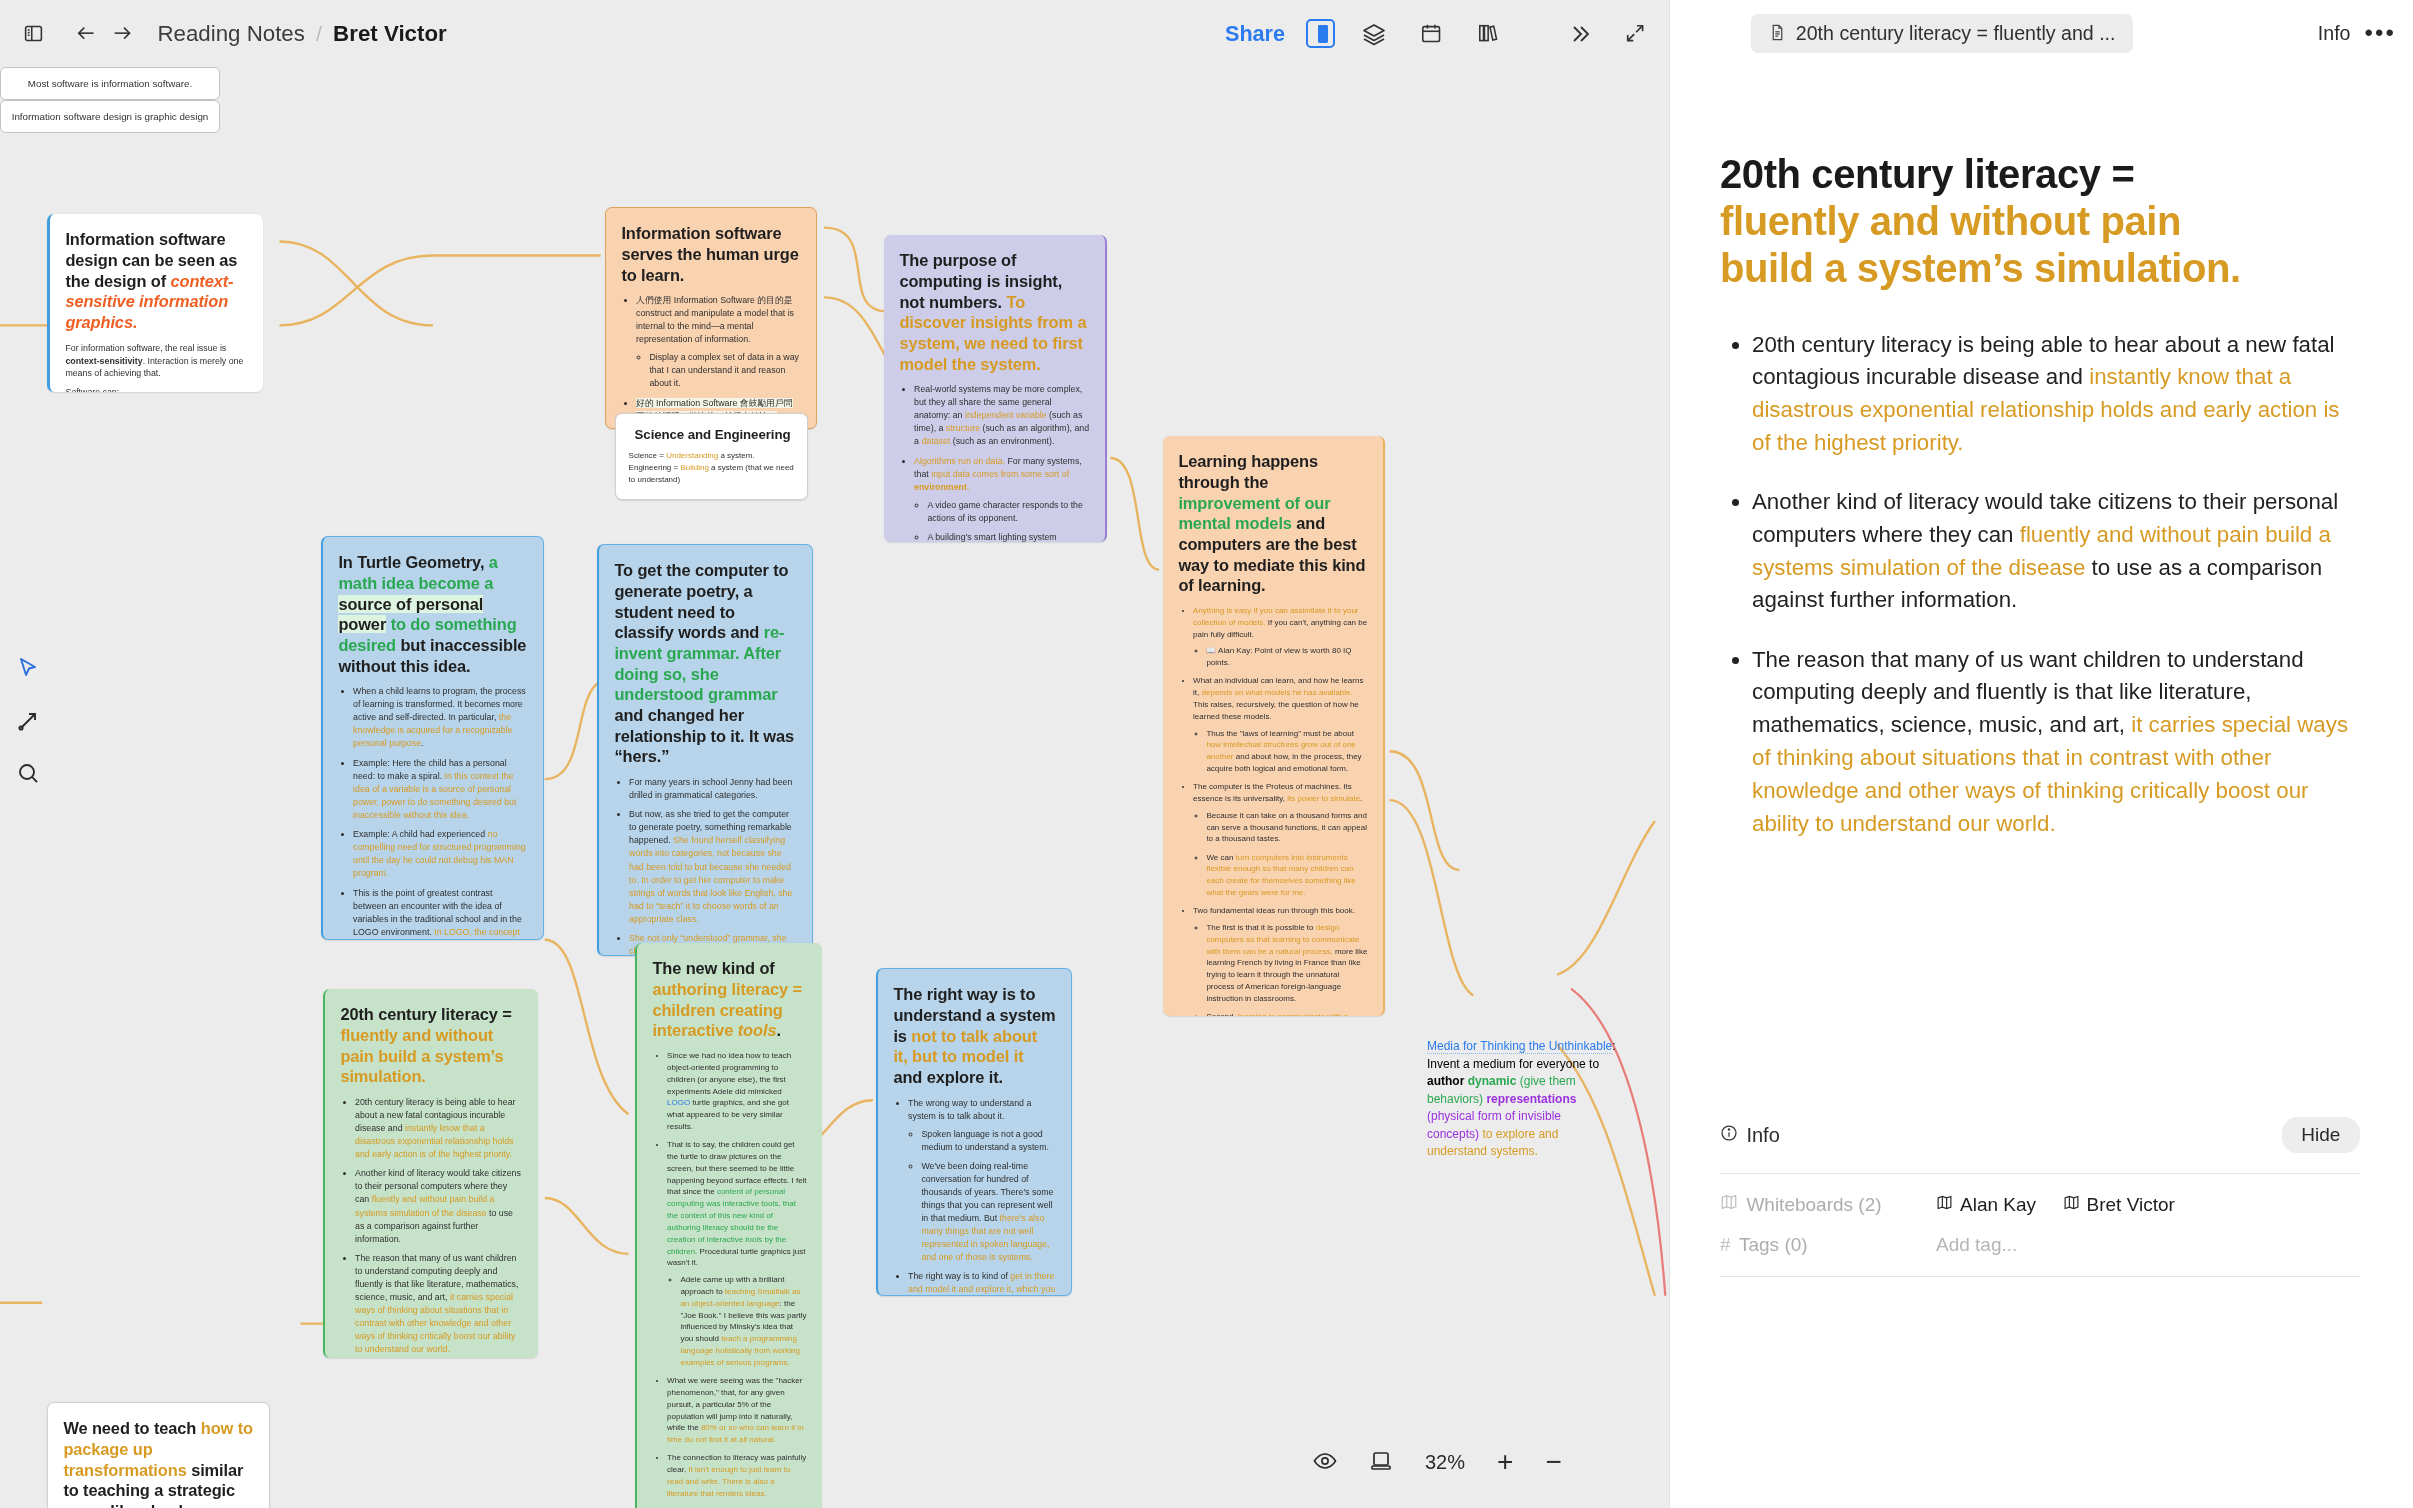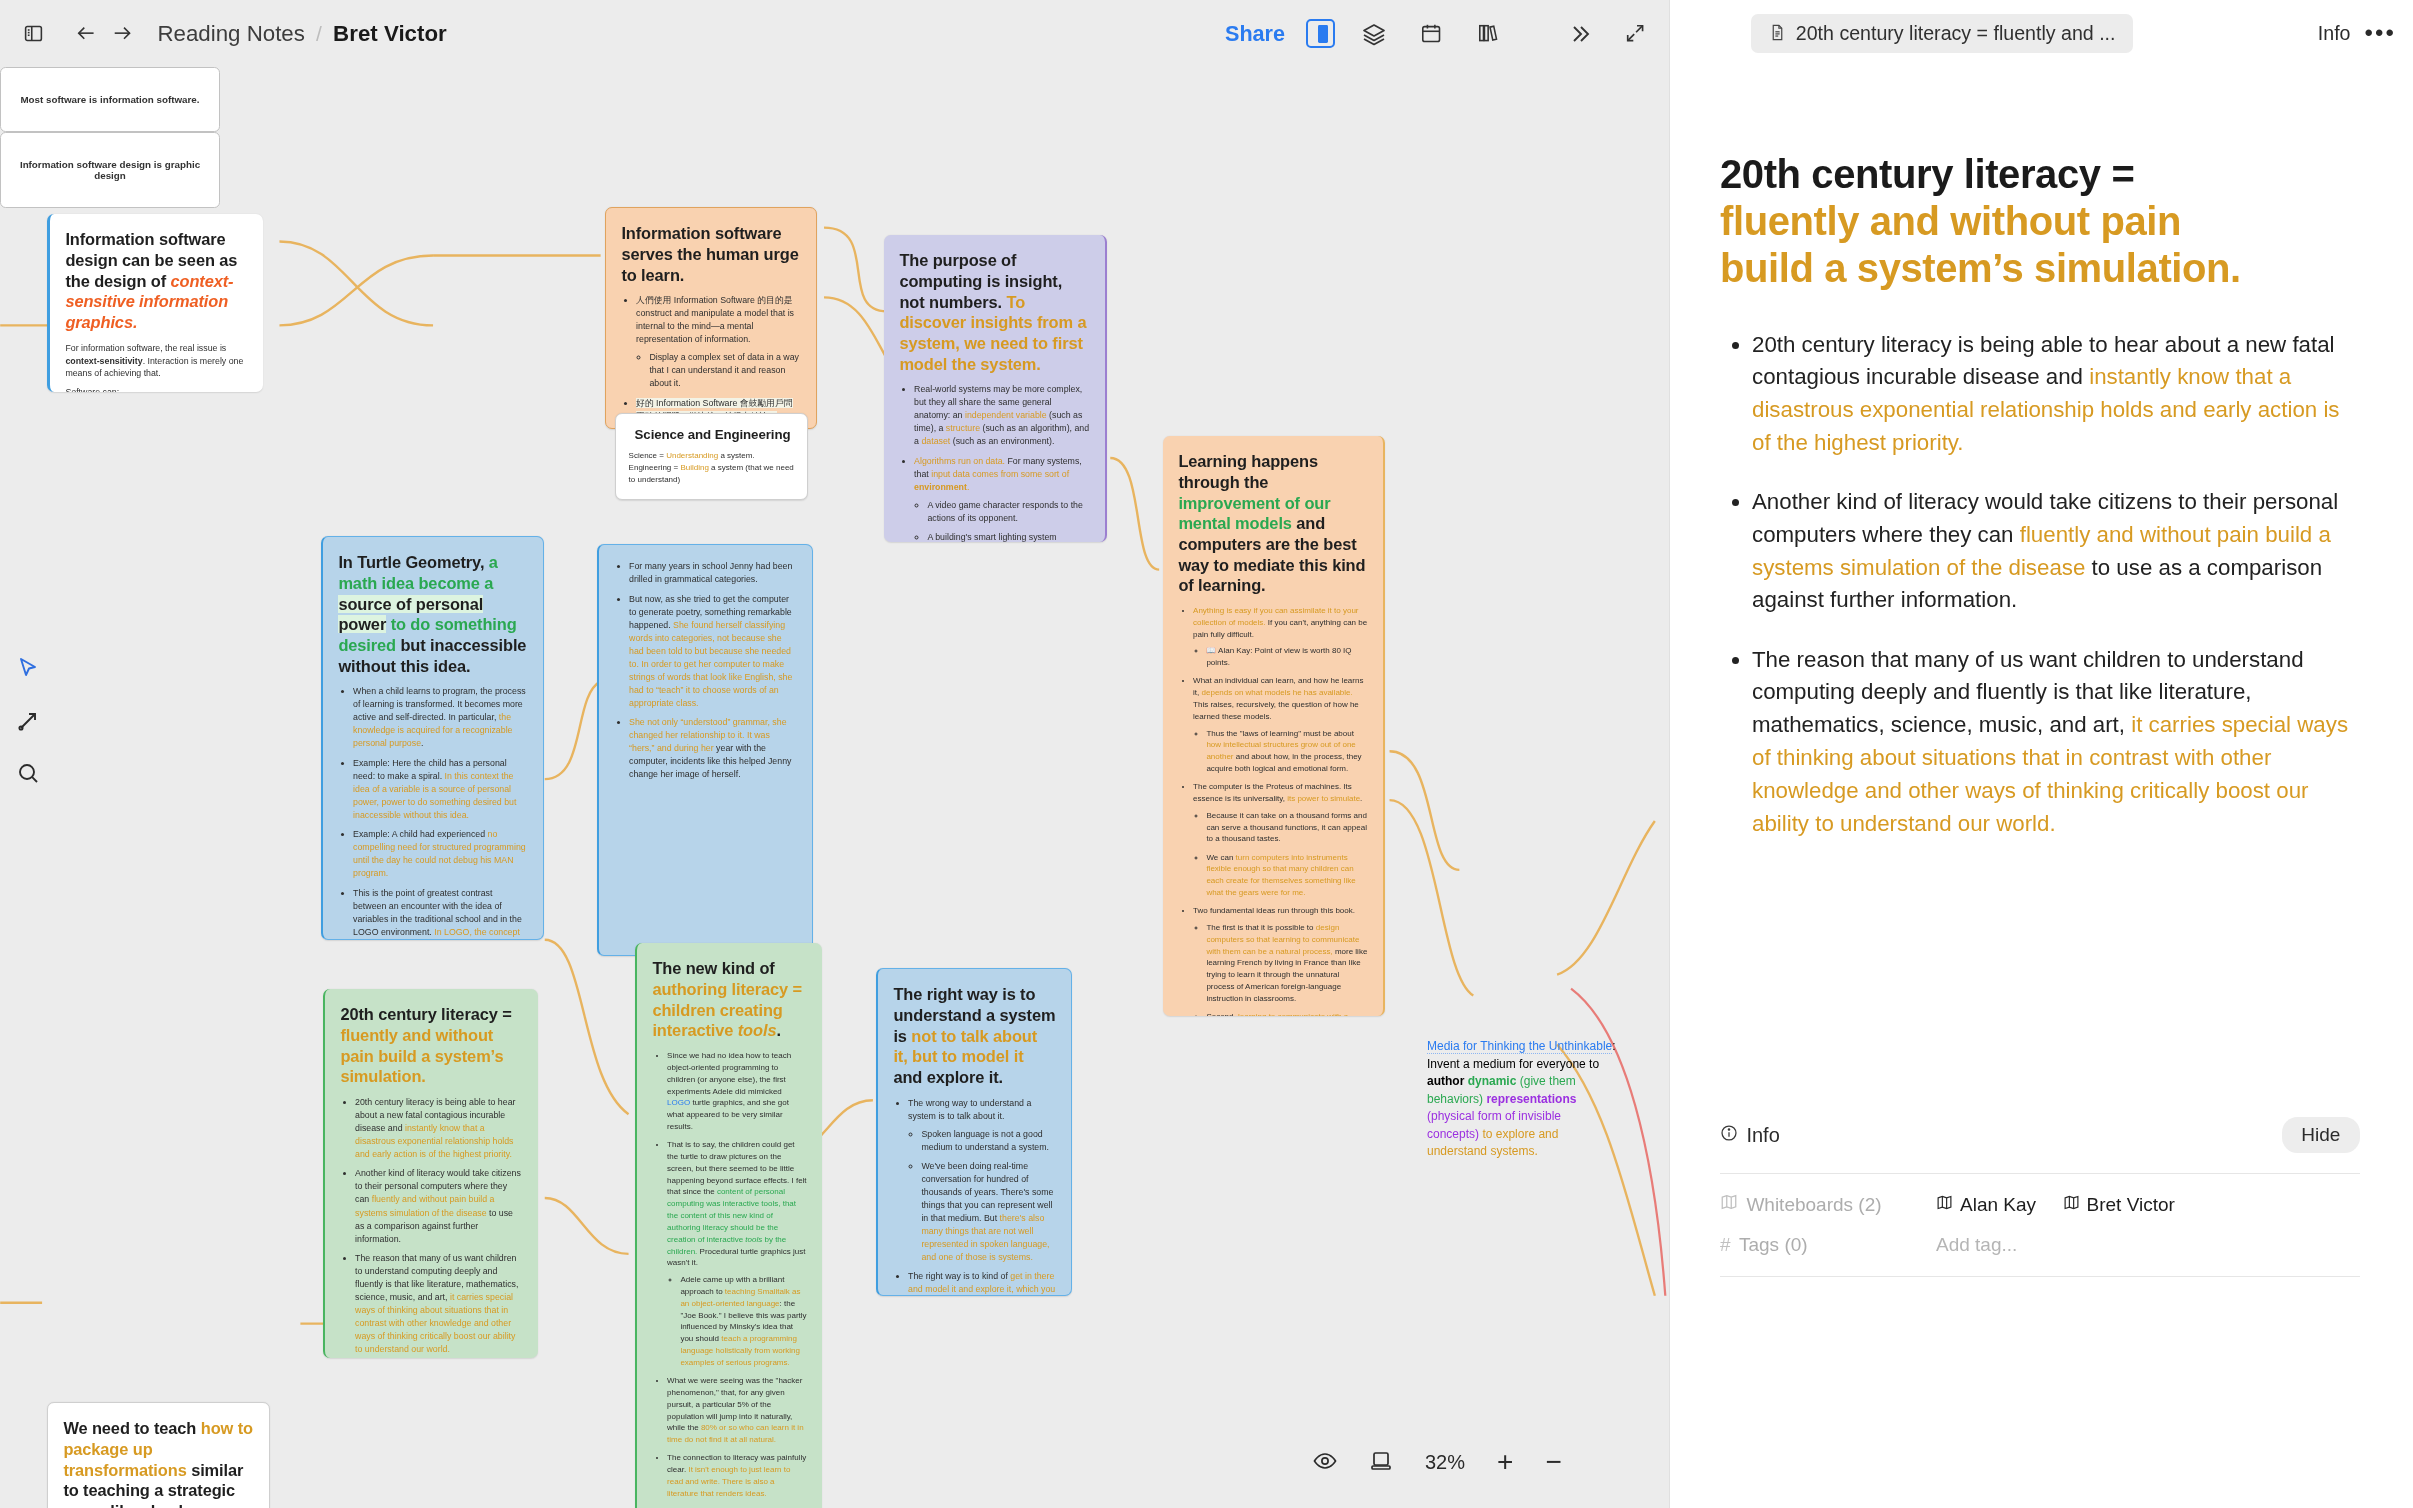--- a/index.html
+++ b/index.html
@@ -55,21 +55,21 @@
   .hl { background:#ddf4e0; }
   .hl2 { background:#f3f3e6; }
 
   .card-blue { background:#ffffff; border-left: 3.5px solid #3f9ee0; }
   .card-blue2 { background:#b7d4ea; border: 0.7px solid #64b1e8; border-left: 2.8px solid #3f9ee0;}
   .card-orange { background:#f9d2b0; border:0.7px solid #e0a35e; }
   .card-orange2 { background:#f9d2b0; border-right: 2.8px solid #e8b45f; }
   .card-purple { background:#cdcde9; border-right: 2.8px solid #9b7fd0; }
   .card-green { background:#c6e2c8; border-left: 2.8px solid #49b560; }
   .card-white { background:#fff; border:0.7px solid #cfcfcf; }
-  .label-card { background:#fff; border:0.7px solid #c2c2c2; border-radius:5.6px; text-align:center; font-size:9.8px; font-weight:700; color:#333; padding:26px 7px; }
+  .label-card { background:#fff; border:0.7px solid #c2c2c2; border-radius:5.6px; text-align:center; font-size:9.8px; font-weight:400; color:#333; padding:10px 7px; }
 
   .freetext { position:absolute; font-size:12px; line-height:1.46; }
 
   
   #zoombar { position:absolute; left: 1313px; top: 1449px; display:flex; align-items:center; gap: 32px; color:#2b2b2b; }
   #zoombar .zval { font-size: 20px; color:#2b2b2b; }
 
   
   #right { width: 744px; height: 1508px; background:#fff; flex:none; position:relative; border-left:0.7px solid #e0e0e0; }
   #doc-head { height: 67px; display:flex; align-items:center; padding: 0 17px; gap: 14px; }
@@ -281,20 +281,21 @@
         <h3>In Turtle Geometry, <span class="gr">a math idea become a </span><span class="hl">source of personal power</span><span class="gr"> to do something desired</span> but inaccessible without this idea.</h3>
         <ul>
           <li>When a child learns to program, the process of learning is transformed. It becomes more active and self-directed. In particular, <span class="or">the knowledge is acquired for a recognizable personal purpose</span>.</li>
           <li>Example: Here the child has a personal need: to make a spiral. <span class="or">In this context the idea of a variable is a source of personal power, power to do something desired but inaccessible without this idea.</span></li>
           <li>Example: A child had experienced <span class="or">no compelling need for structured programming until the day he could not debug his MAN program.</span></li>
           <li>This is the point of greatest contrast between an encounter with the idea of variables in the traditional school and in the LOGO environment. <span class="or">In LOGO, the concept empowers the child, and the child experiences what it is like for mathematics to enable whole cultures to do what no one could do before.</span></li>
         </ul>
       </div>
 
       <div class="card card-blue2" style="left:597px; top:477px; width:216px; height:412px;">
+        <h3>To get the computer to generate poetry, a student need to classify words and <span class="gr">re-invent grammar. After doing so, she understood grammar</span> and changed her relationship to it. It was “hers.”</h3>
         <ul>
           <li>For many years in school Jenny had been drilled in grammatical categories.</li>
           <li>But now, as she tried to get the computer to generate poetry, something remarkable happened. <span class="or">She found herself classifying words into categories, not because she had been told to but because she needed to. In order to get her computer to make strings of words that look like English, she had to “teach” it to choose words of an appropriate class.</span></li>
           <li><span class="or">She not only “understood” grammar, she changed her relationship to it. It was “hers,” and during her</span> year with the computer, incidents like this helped Jenny change her image of herself.</li>
         </ul>
       </div>
 
       <div class="card card-orange2" style="left:1163px; top:369px; width:222px; height:580px;">
         <h3>Learning happens through the <span class="gr">improvement of our mental models</span> and computers are the best way to mediate this kind of learning.</h3>
         <ul style="font-size:8px;">

